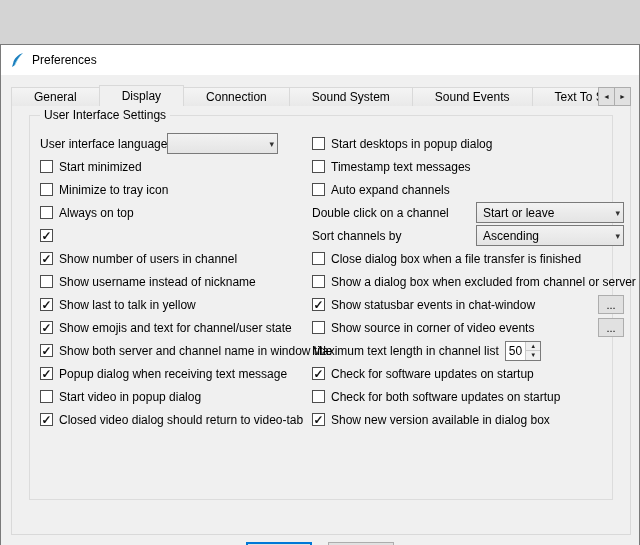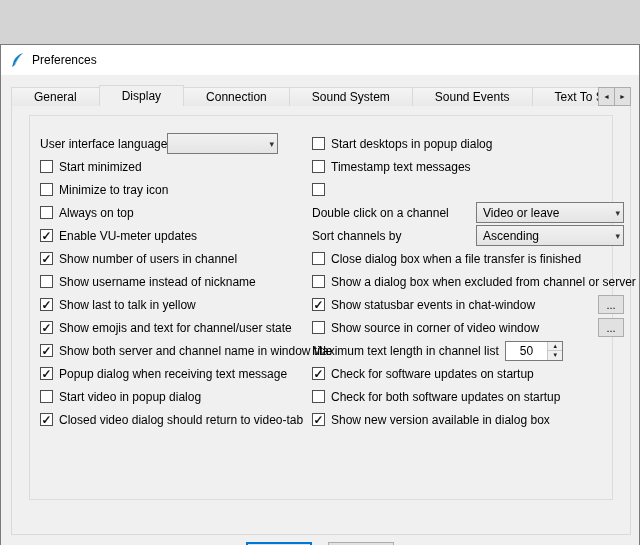--- a/index.html
+++ b/index.html
@@ -39,21 +39,21 @@
          display:inline-flex;align-items:center;justify-content:space-between;padding:0 3px 0 6px;cursor:default;}
   .combo-val{overflow:hidden;white-space:nowrap;}
   .combo-arrow{font-size:9px;color:#333;padding-left:4px;flex:none;}
   .lang-combo{width:122px;margin-left:auto;margin-right:30px;}
   .r-combo{width:148px;margin-left:auto;}
   
   .dots-btn{width:26px;height:19px;border:1px solid #adadad;background:#e1e1e1;display:flex;align-items:center;justify-content:center;
             font-size:11px;margin-left:auto;cursor:default;}
   
   .spin{height:20px;border:1px solid #7a7a7a;background:#fff;display:inline-flex;margin-left:6px;}
-  .spin-val{min-width:17px;padding:0 14px;display:flex;align-items:center;}
+  .spin-val{min-width:17px;padding:0 3px;display:flex;align-items:center;}
   .spin-btns{width:15px;border-left:1px solid #c9c9c9;display:flex;flex-direction:column;}
   .spin-btns span{flex:1;display:flex;align-items:center;justify-content:center;font-size:6px;color:#222;background:#f0f0f0;}
   .spin-btns .up{border-bottom:1px solid #c9c9c9;}
   
   .button-row{position:absolute;left:0;right:0;bottom:11px;display:flex;justify-content:center;gap:16px;}
   .btn{width:66px;height:22px;border:1px solid #adadad;background:#e1e1e1;display:flex;align-items:center;justify-content:center;
        font-size:12px;cursor:default;}
   .btn.default{border:1px solid #0078d7;box-shadow:inset 0 0 0 1px #0078d7;}
   .key{text-decoration:underline;}
   
@@ -101,20 +101,21 @@
           <span>Video</span>
         </div>
     </div>
     <div class="tab-scroll">
       <div class="tsb">◄</div>
       <div class="tsb">►</div>
     </div>
 
     <div class="page">
       <div class="groupbox">
+        <span class="group-title">User Interface Settings</span>
 
         <div class="col col-left">
           <div class="row">
             <span class="lbl">User interface language</span>
             <span class="combo lang-combo">
               <span class="combo-val"></span>
               <span class="combo-arrow">▾</span>
             </span>
           </div>
           <label class="row chk">
@@ -124,21 +125,20 @@
           <label class="row chk">
             <span class="cb"></span>
             <span>Minimize to tray icon</span>
           </label>
           <label class="row chk">
             <span class="cb"></span>
             <span>Always on top</span>
           </label>
           <label class="row chk">
             <span class="cb checked">✓</span>
-            <span>Enable VU-meter updates</span>
           </label>
           <label class="row chk">
             <span class="cb checked">✓</span>
             <span>Show number of users in channel</span>
           </label>
           <label class="row chk">
             <span class="cb"></span>
             <span>Show username instead of nickname</span>
           </label>
           <label class="row chk">
@@ -171,25 +171,26 @@
           <label class="row chk">
             <span class="cb"></span>
             <span>Start desktops in popup dialog</span>
           </label>
           <label class="row chk">
             <span class="cb"></span>
             <span>Timestamp text messages</span>
           </label>
           <label class="row chk">
             <span class="cb"></span>
+            <span>Auto expand channels</span>
           </label>
           <div class="row">
             <span class="lbl">Double click on a channel</span>
             <span class="combo r-combo">
-              <span class="combo-val">Video or leave</span>
+              <span class="combo-val">Start or leave</span>
               <span class="combo-arrow">▾</span>
             </span>
           </div>
           <div class="row">
             <span class="lbl">Sort channels by</span>
             <span class="combo r-combo">
               <span class="combo-val">Ascending</span>
               <span class="combo-arrow">▾</span>
             </span>
           </div>
@@ -204,21 +205,21 @@
           <div class="row">
             <label class="chk" style="display:flex;align-items:center;">
               <span class="cb checked">✓</span>
               <span>Show statusbar events in chat-window</span>
             </label>
             <button class="dots-btn">...</button>
           </div>
           <div class="row">
             <label class="chk" style="display:flex;align-items:center;">
               <span class="cb"></span>
-              <span>Show source in corner of video window</span>
+              <span>Show source in corner of video events</span>
             </label>
             <button class="dots-btn">...</button>
           </div>
           <div class="row">
             <span class="lbl">Maximum text length in channel list</span>
             <span class="spin">
               <span class="spin-val">50</span>
               <span class="spin-btns">
                 <span class="up">▲</span>
                 <span class="down">▼</span>

